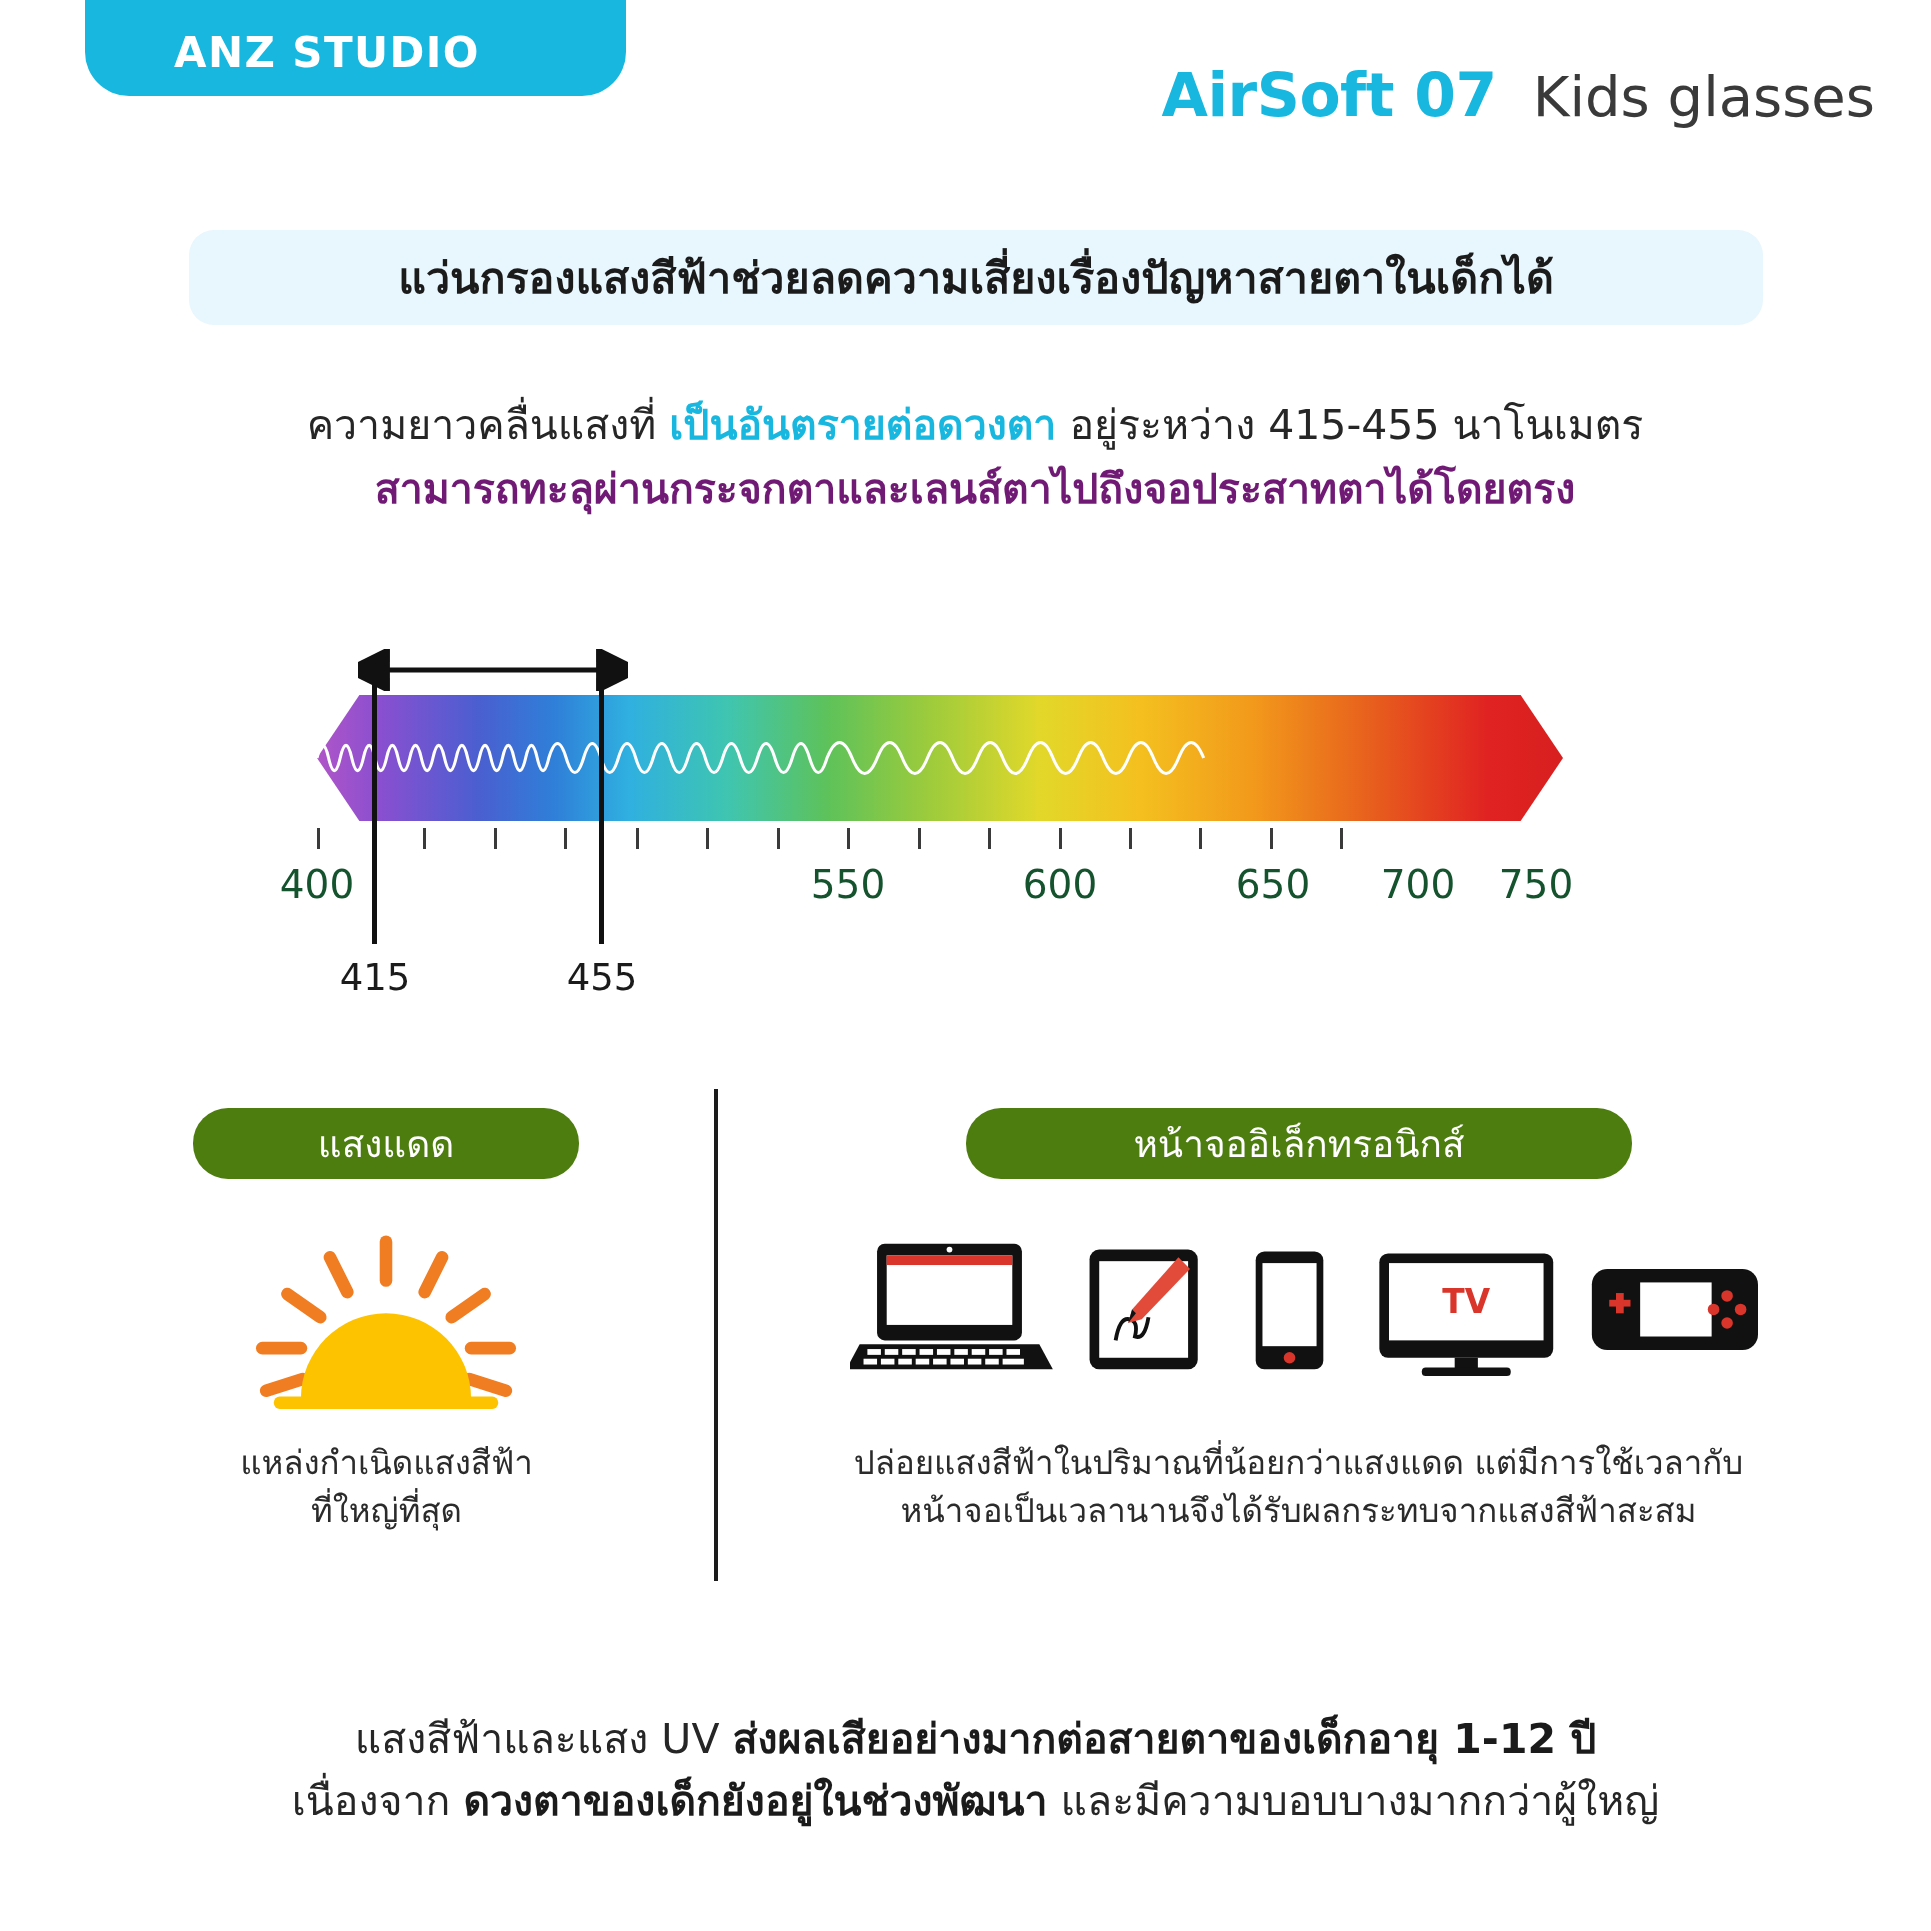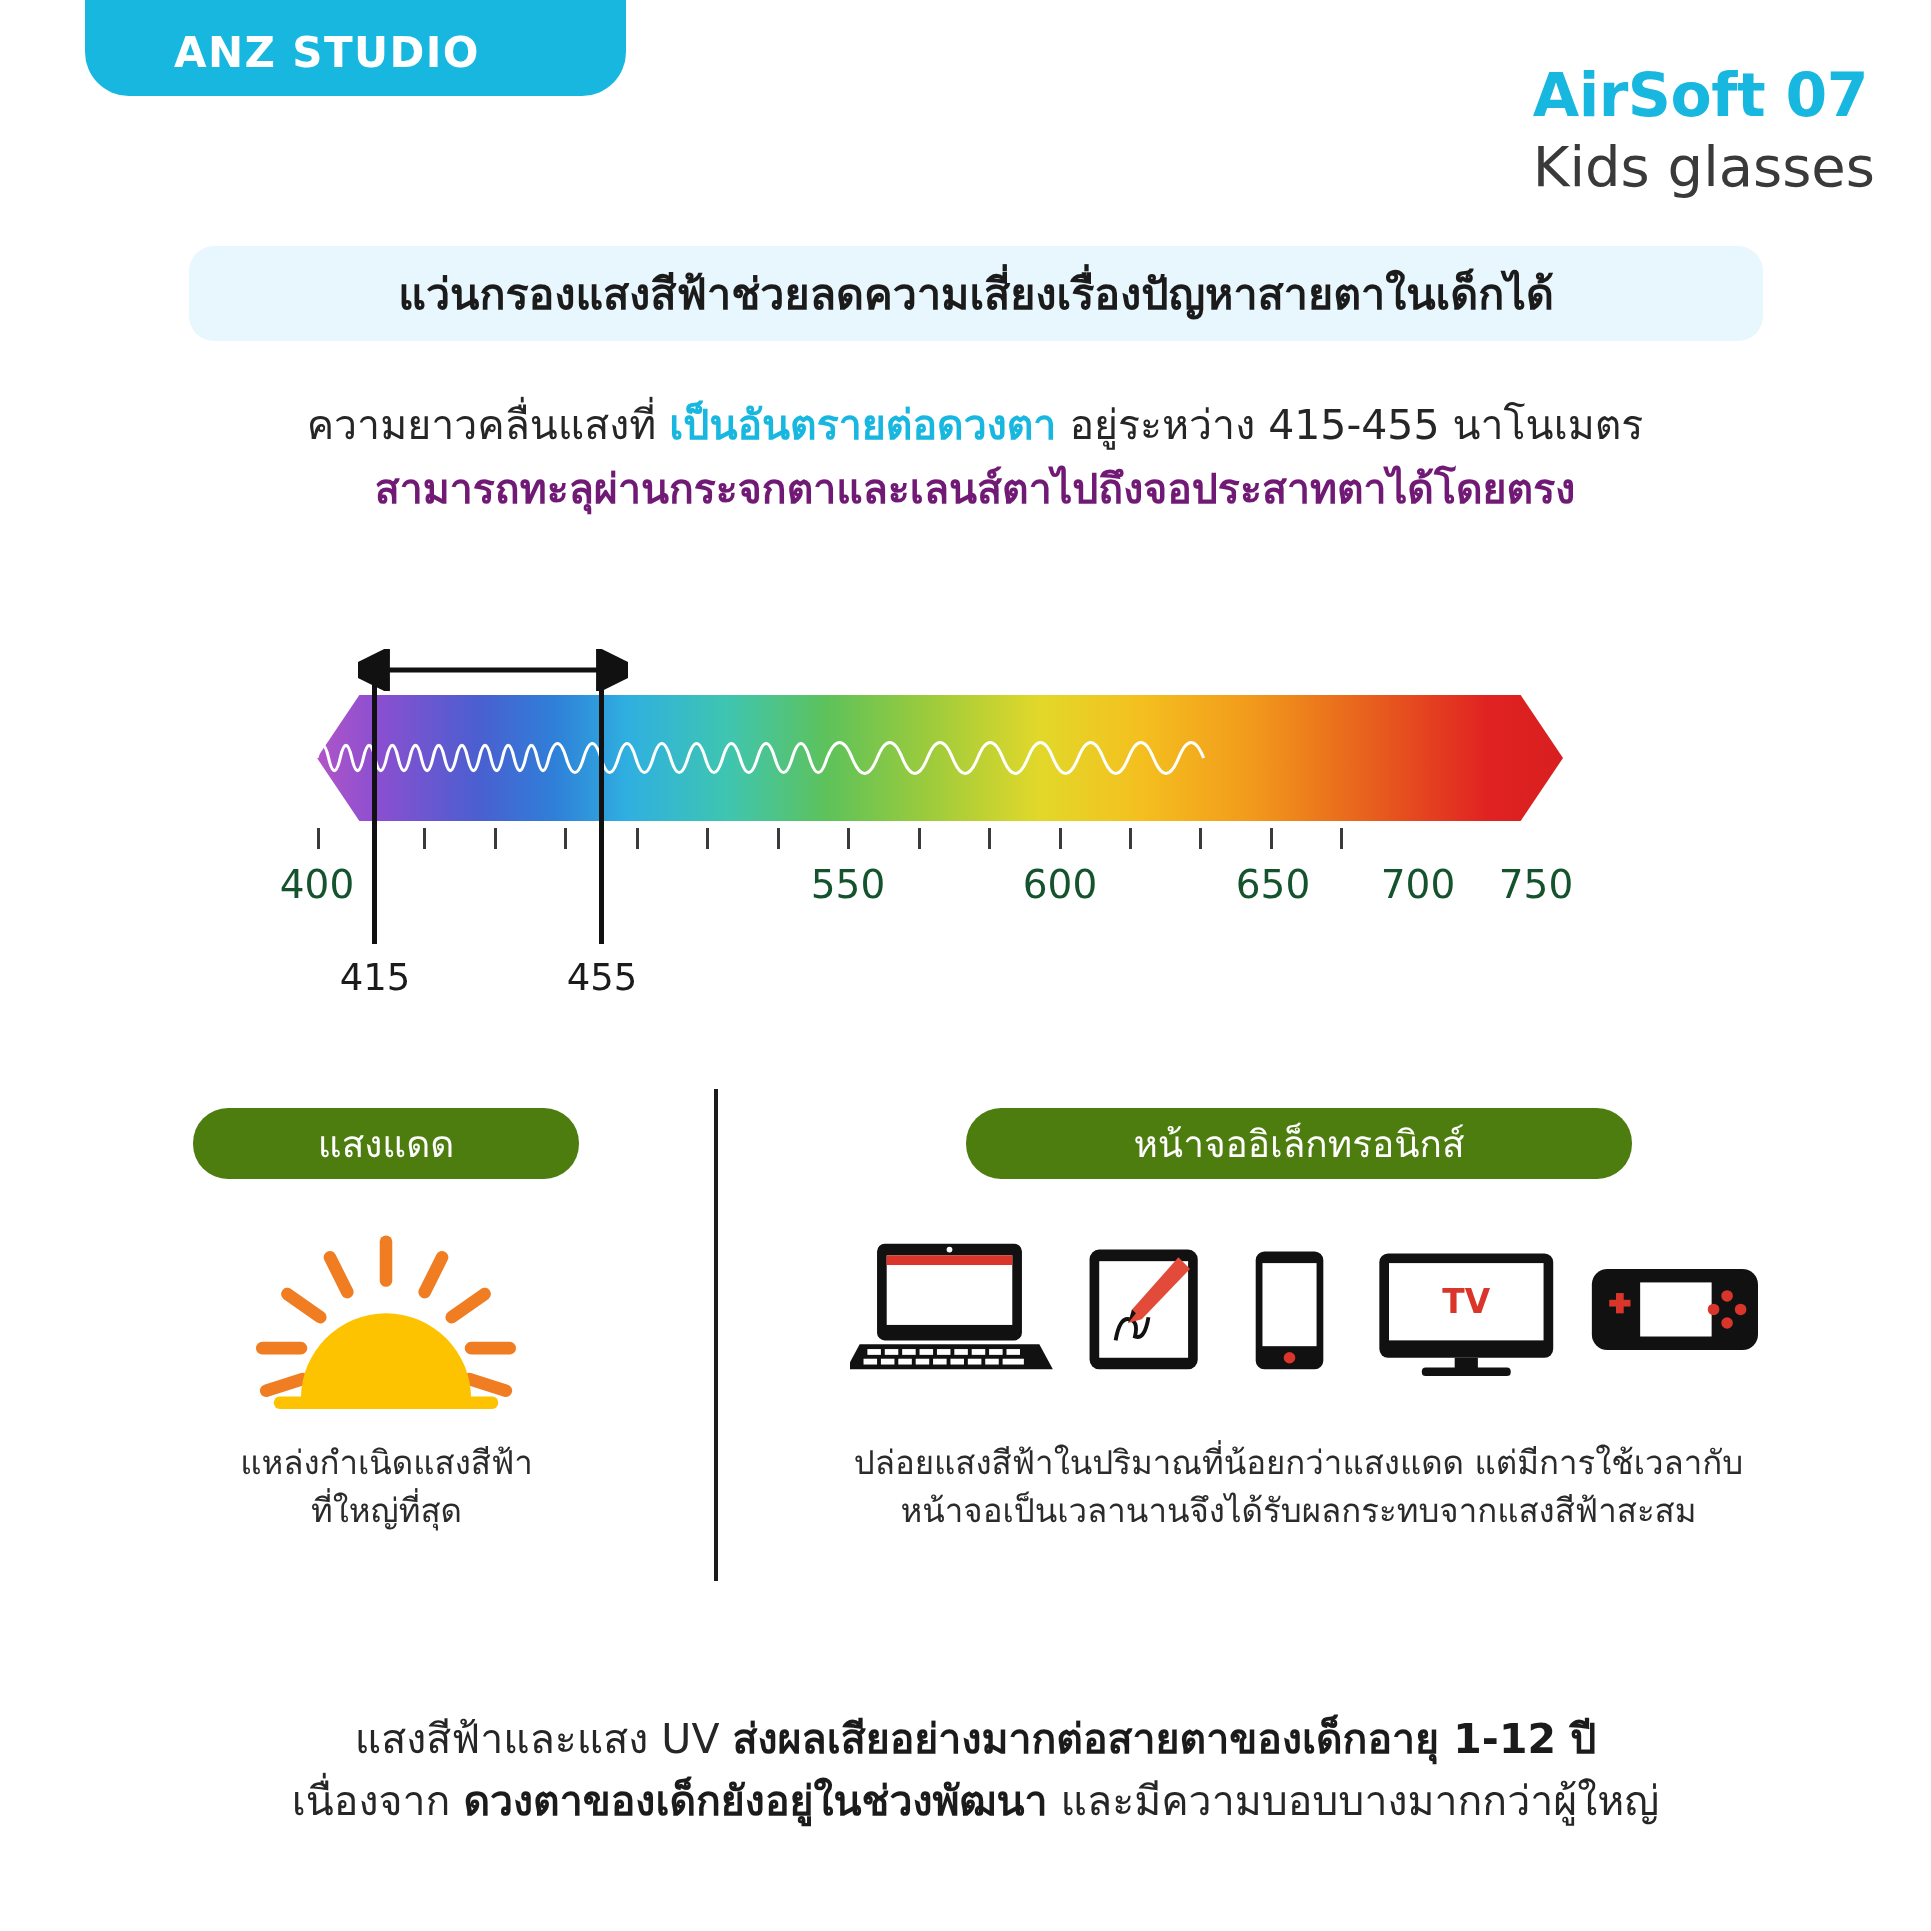--- a/index.html
+++ b/index.html
@@ -32,23 +32,22 @@
     color: #ffffff;
     font-size: 42px;
     font-weight: bold;
     letter-spacing: 1.4px;
   }
   .product-title {
     position: absolute;
     right: 56px; top: 60px;
     display: flex;
     align-items: baseline;
-    gap: 4px;
+    gap: 36px;
     white-space: nowrap;
-    flex-direction: column;
   }
   .product-title .model {
     color: #17b7e0;
     font-size: 60px;
     font-weight: bold;
     letter-spacing: -0.5px;
   }
   .product-title .sub {
     color: #3a3a3a;
     font-size: 56px;
@@ -58,21 +57,20 @@
   
   .headline {
     position: absolute;
     left: 189px; top: 230px;
     width: 1574px; height: 95px;
     background: #e8f6fd;
     border-radius: 25px;
     display: flex;
     align-items: center;
     justify-content: center;
-    margin-top: 16px;
   }
   .headline span {
     font-size: 43px;
     font-weight: bold;
     color: #1b1b1b;
   }
 
   
   .intro {
     position: absolute;

